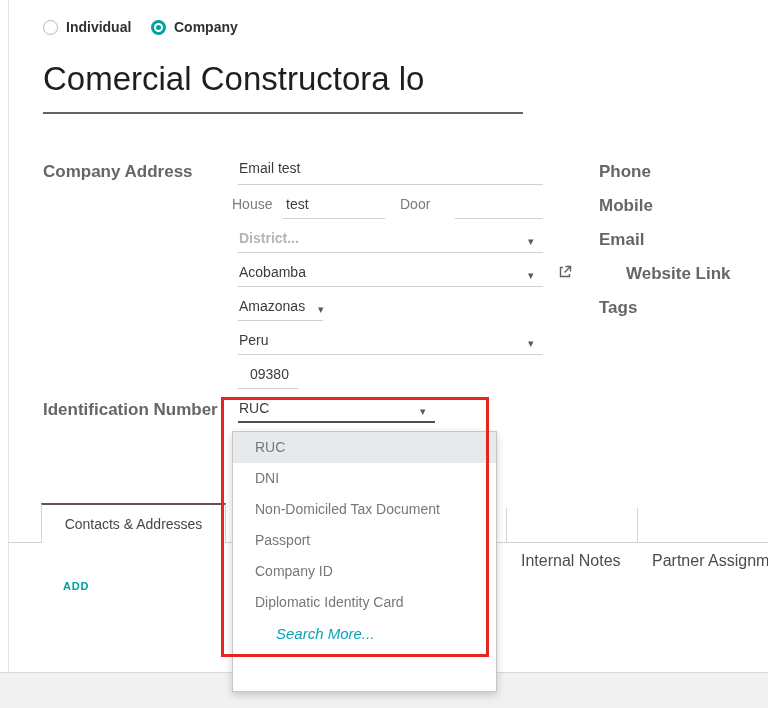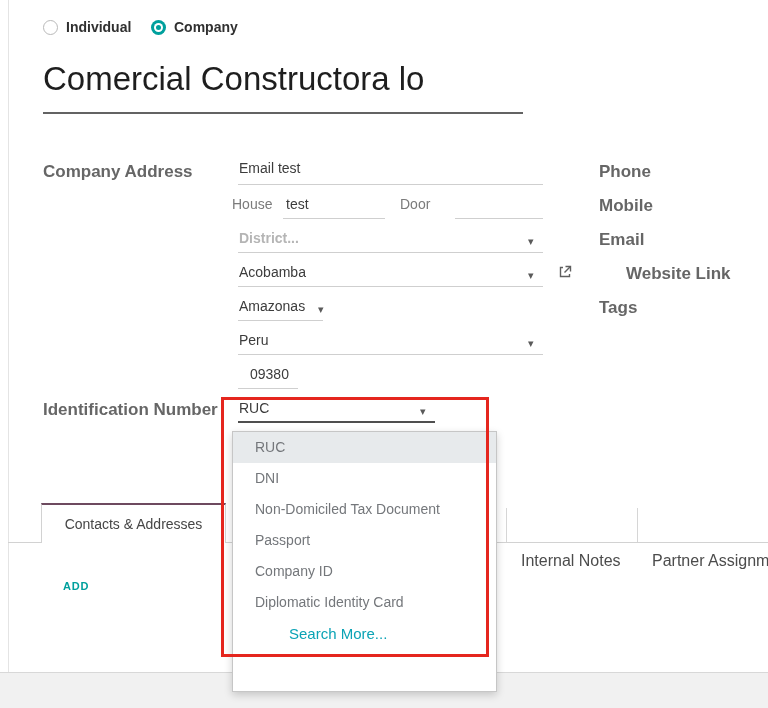--- a/index.html
+++ b/index.html
@@ -35,21 +35,21 @@
   .tab-active { left:41px; top:503px; width:185px; height:40px; background:#fff; border-top:2px solid #6d4a5f; border-left:1px solid #d2d2d2; border-right:1px solid #d2d2d2; z-index:6; text-align:center; line-height:38px; font-size:14px; color:#464646; white-space:nowrap; overflow:hidden; }
   .tab-inactive { top:516px; font-size:16px; color:#4c4c4c; white-space:nowrap; z-index:4;margin-top:36px; }
   .tab-sep { top:508px; width:1px; height:34px; background:#d6d6d6; z-index:4; }
 
   .add-btn { left:63px; top:580px; font-size:11px; font-weight:bold; letter-spacing:0.8px; color:var(--accent); cursor:pointer; }
 
   
   .dropdown { left:232px; top:431px; width:265px; height:261px; background:#fff; border:1px solid #c6c6c6; box-shadow:0 3px 8px rgba(0,0,0,0.18); z-index:50; }
   .dd-item { height:31px; line-height:31px; padding-left:22px; font-size:14px; color:#74777b; white-space:nowrap; cursor:pointer; }
   .dd-item.hl { background:#e7eaec; }
-  .dd-search { height:32px; line-height:32px; padding-left:56px; font-size:15px; color:var(--searchmore); cursor:pointer; }
+  .dd-search { height:32px; line-height:32px; padding-left:43px; font-size:15px; color:var(--searchmore); cursor:pointer;font-style:italic; }
 
   .annotation-box { left:221px; top:397px; width:268px; height:260px; border:3px solid #e5261e; z-index:100; pointer-events:none; }
 
   .ext-icon svg { display:block; }
 </style>
 </head>
 <body>
 
 <div class="abs sheet-left-border"></div>
 <div class="abs sheet-bottom-border"></div>

